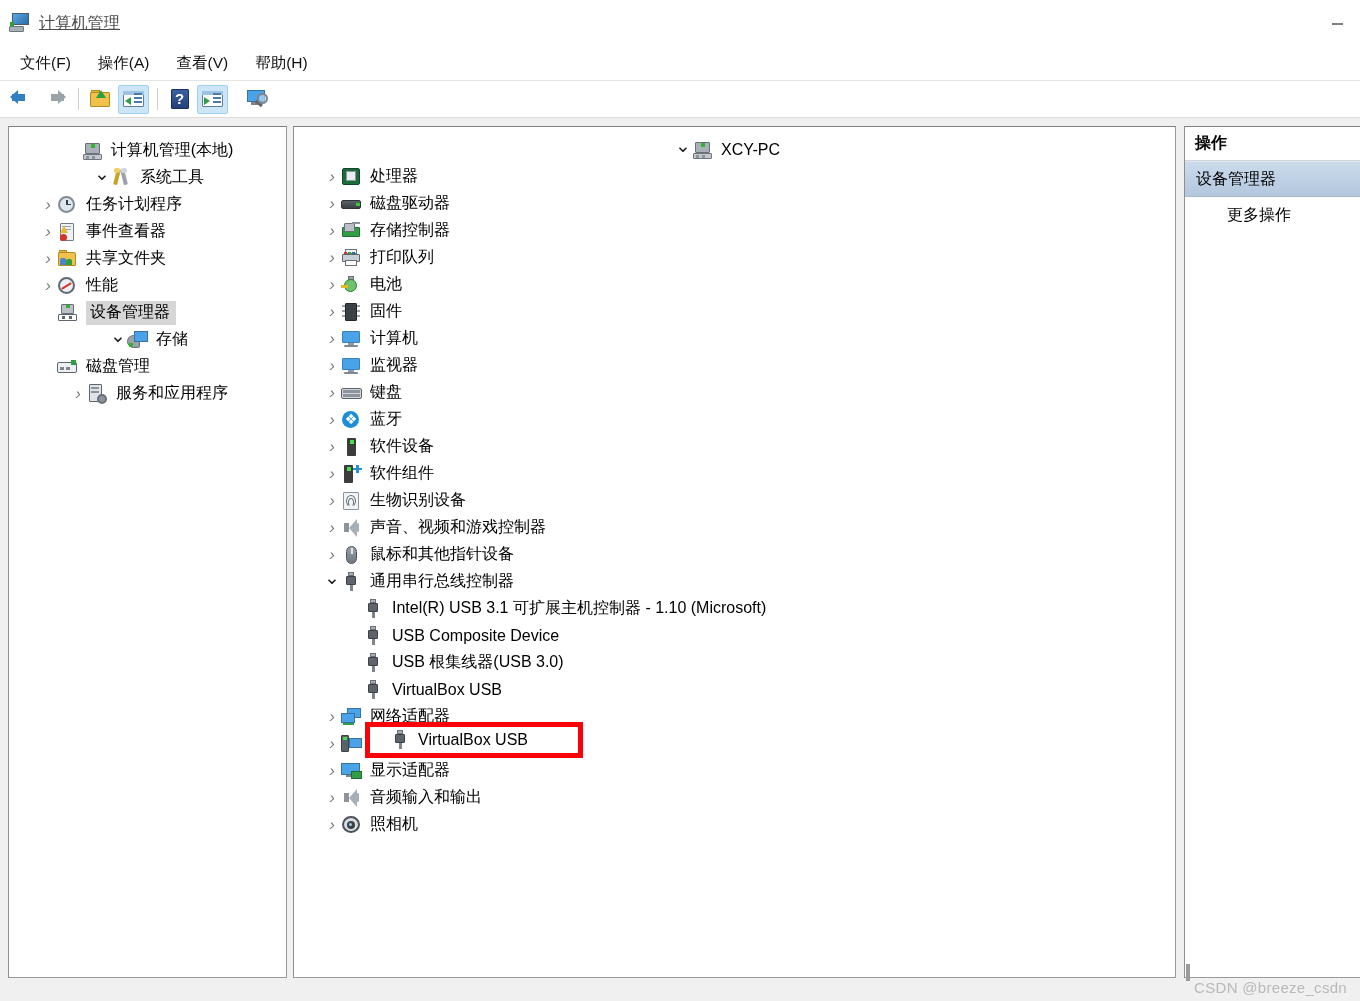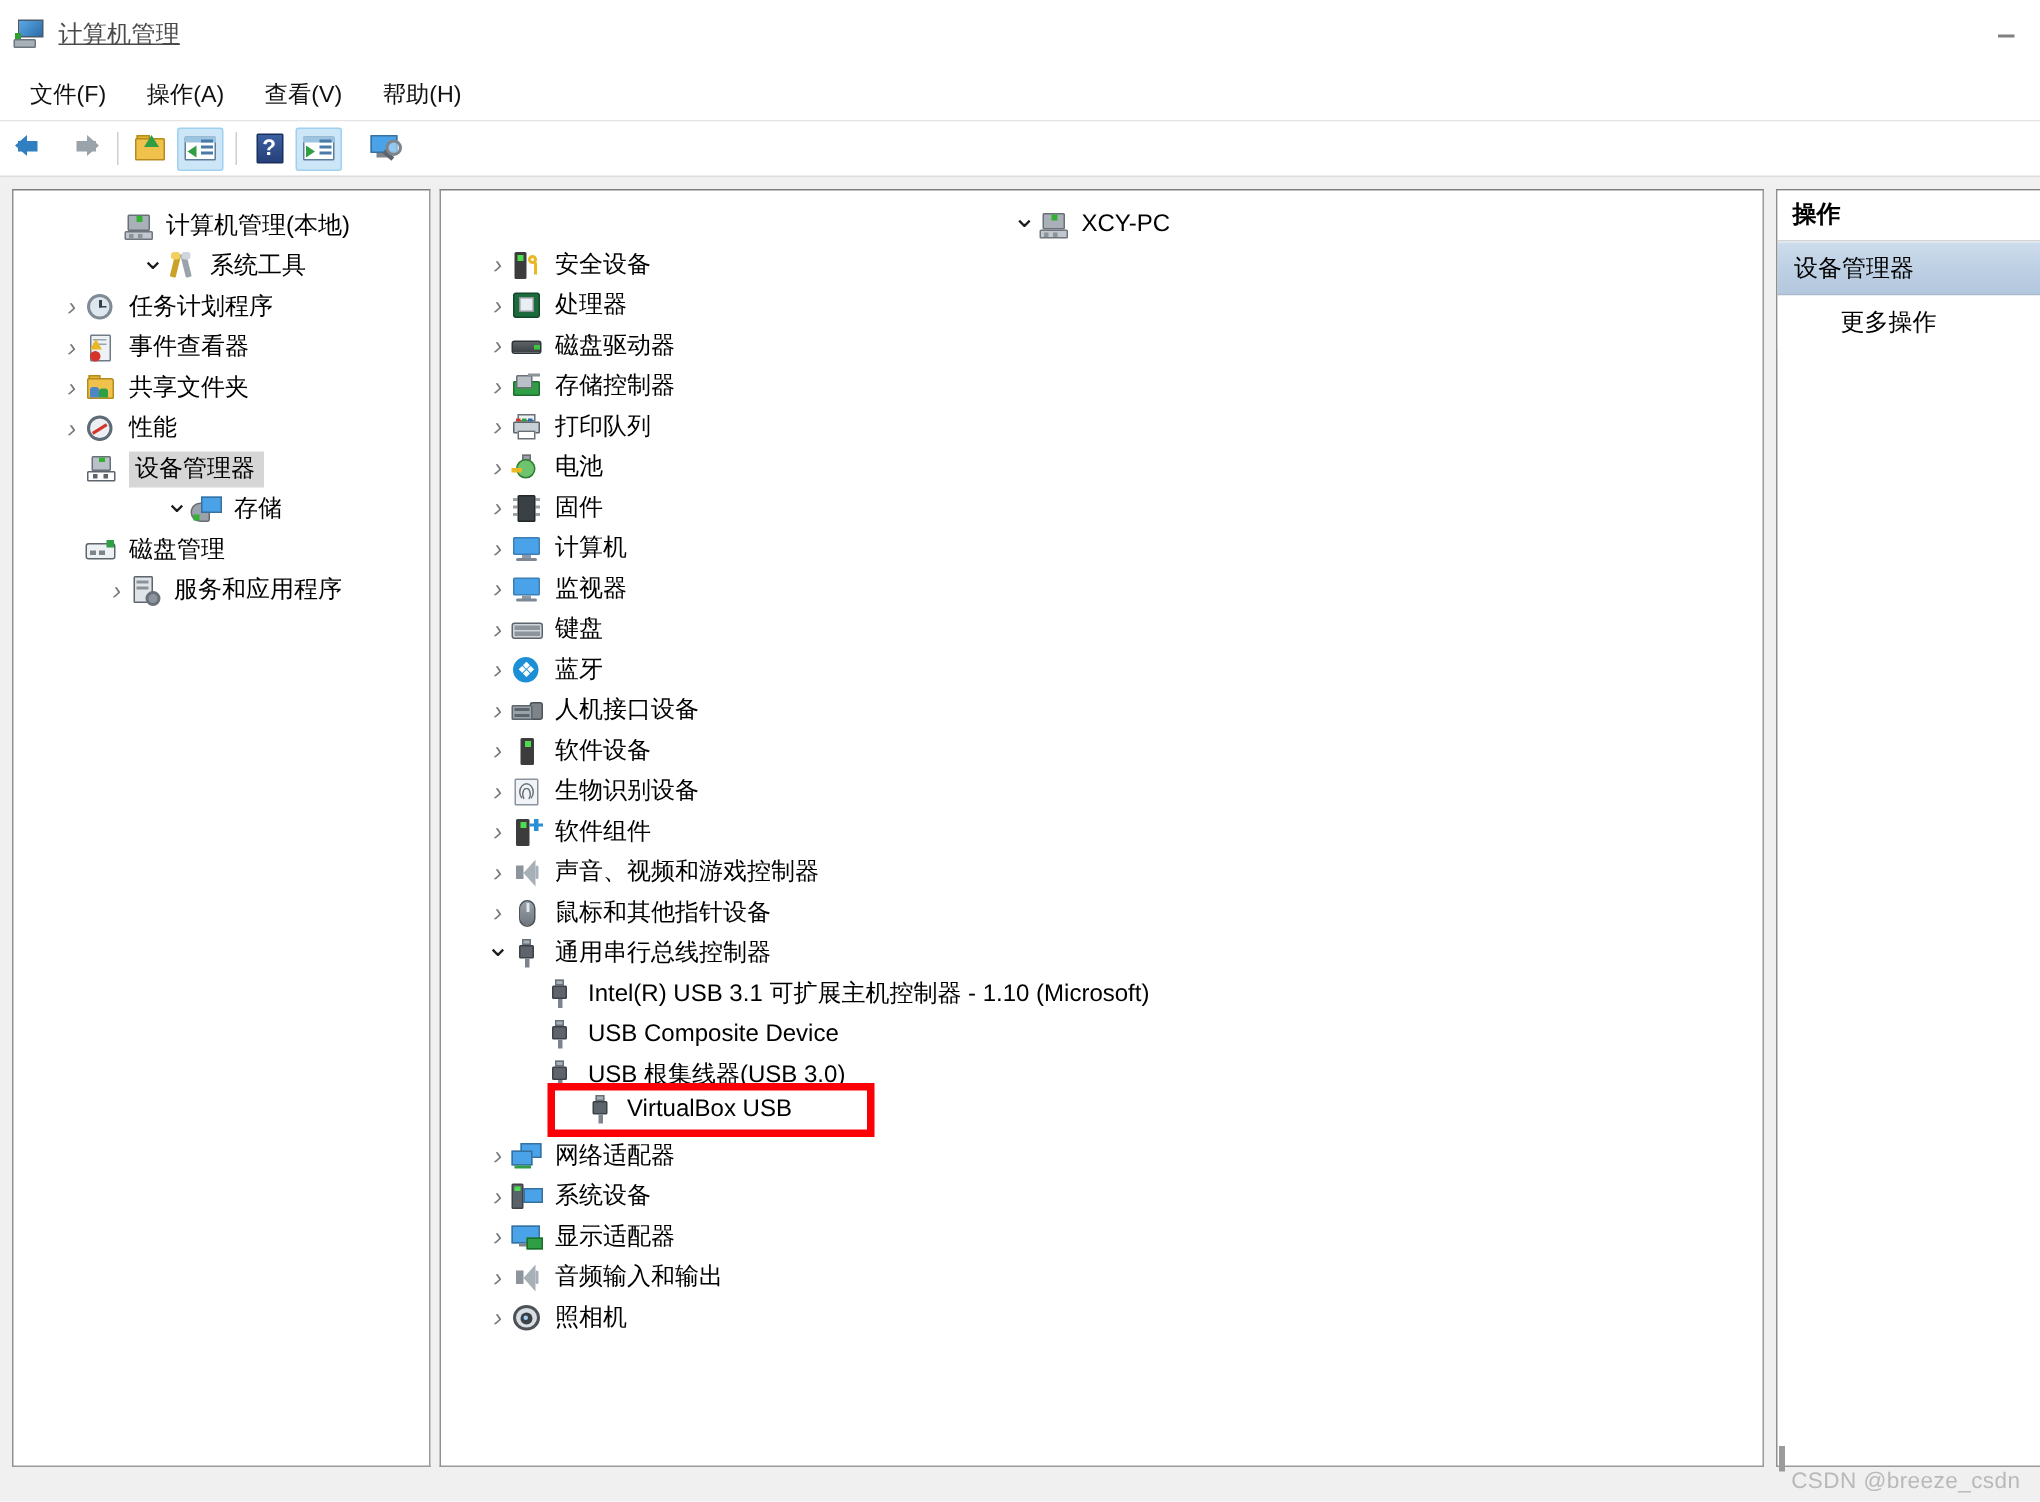--- a/index.html
+++ b/index.html
@@ -661,32 +661,20 @@
         <span class="ticon i-localpc">
           <span class="ic body"></span>
             <span class="ic gr"></span>
             <span class="ic base"></span>
             <span class="ic d1"></span>
             <span class="ic d2"></span>
         </span>
         <span class="tlabel">XCY-PC</span>
       </div>
 
-      <div class="trow lvl1">
-        <span class="twist">
-            <i class="chev right"></i>
-          </span>
-        <span class="ticon i-secdev">
-          <span class="ic p"></span>
-            <span class="ic gr"></span>
-            <span class="ic key"></span>
-            <span class="ic kst"></span>
-        </span>
-        <span class="tlabel">安全设备</span>
-      </div>
 
       <div class="trow lvl1">
         <span class="twist">
             <i class="chev right"></i>
           </span>
         <span class="ticon i-cpu">
           <span class="ic c"></span>
             <span class="ic i"></span>
         </span>
         <span class="tlabel">处理器</span>
@@ -794,66 +782,55 @@
         <span class="twist">
             <i class="chev right"></i>
           </span>
         <span class="ticon i-bt">
           <span class="ic c"></span>
             <span class="ic g">❖</span>
         </span>
         <span class="tlabel">蓝牙</span>
       </div>
 
-      <div class="trow lvl1">
-        <span class="twist">
-            <i class="chev right"></i>
-          </span>
-        <span class="ticon i-hid">
-          <span class="ic js"></span>
-            <span class="ic kb"></span>
-            <span class="ic ks"></span>
-        </span>
-        <span class="tlabel">人机接口设备</span>
-      </div>
 
       <div class="trow lvl1">
         <span class="twist">
             <i class="chev right"></i>
           </span>
         <span class="ticon i-swdev">
           <span class="ic p"></span>
             <span class="ic gr"></span>
         </span>
         <span class="tlabel">软件设备</span>
-      </div>
-
-      <div class="trow lvl1">
-        <span class="twist">
-            <i class="chev right"></i>
-          </span>
-        <span class="ticon i-bio">
-          <span class="ic b"></span>
-            <span class="ic a1"></span>
-            <span class="ic a2"></span>
-        </span>
-        <span class="tlabel">生物识别设备</span>
       </div>
 
       <div class="trow lvl1">
         <span class="twist">
             <i class="chev right"></i>
           </span>
         <span class="ticon i-swcomp">
           <span class="ic p"></span>
             <span class="ic gr"></span>
             <span class="ic pv"></span>
             <span class="ic ph"></span>
         </span>
         <span class="tlabel">软件组件</span>
+      </div>
+
+      <div class="trow lvl1">
+        <span class="twist">
+            <i class="chev right"></i>
+          </span>
+        <span class="ticon i-bio">
+          <span class="ic b"></span>
+            <span class="ic a1"></span>
+            <span class="ic a2"></span>
+        </span>
+        <span class="tlabel">生物识别设备</span>
       </div>
 
       <div class="trow lvl1">
         <span class="twist">
             <i class="chev right"></i>
           </span>
         <span class="ticon i-spk">
           <span class="ic b"></span>
             <span class="ic cone"></span>
             <span class="ic w1"></span>

